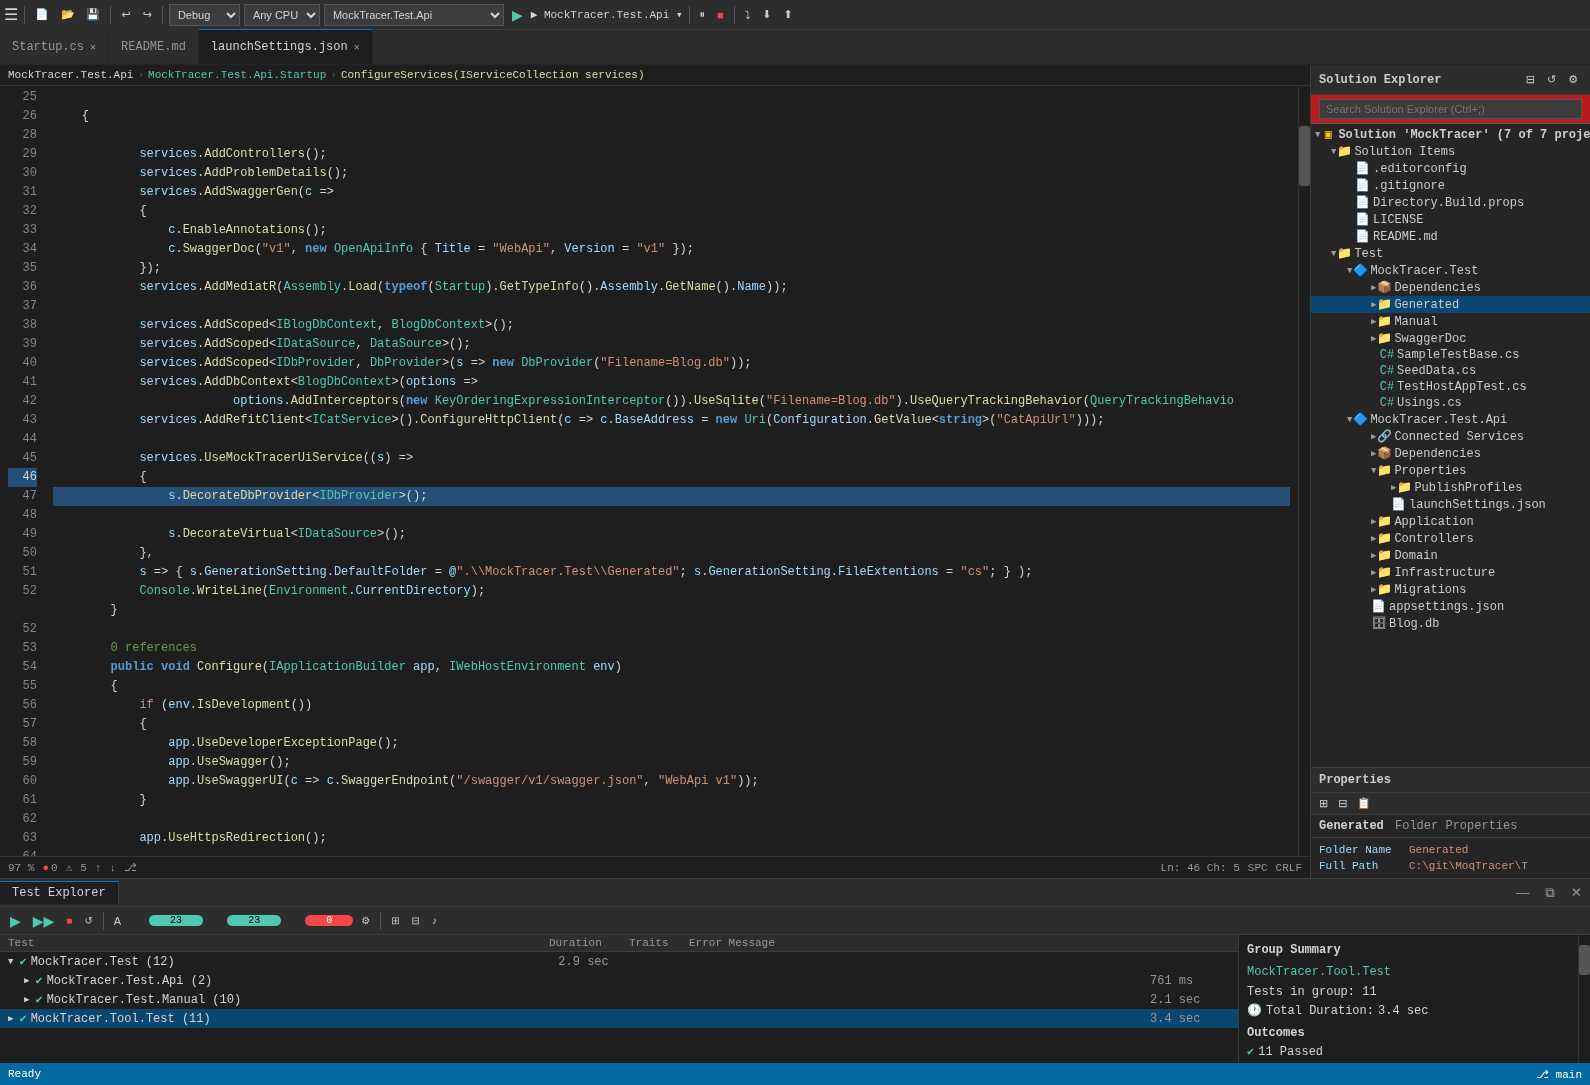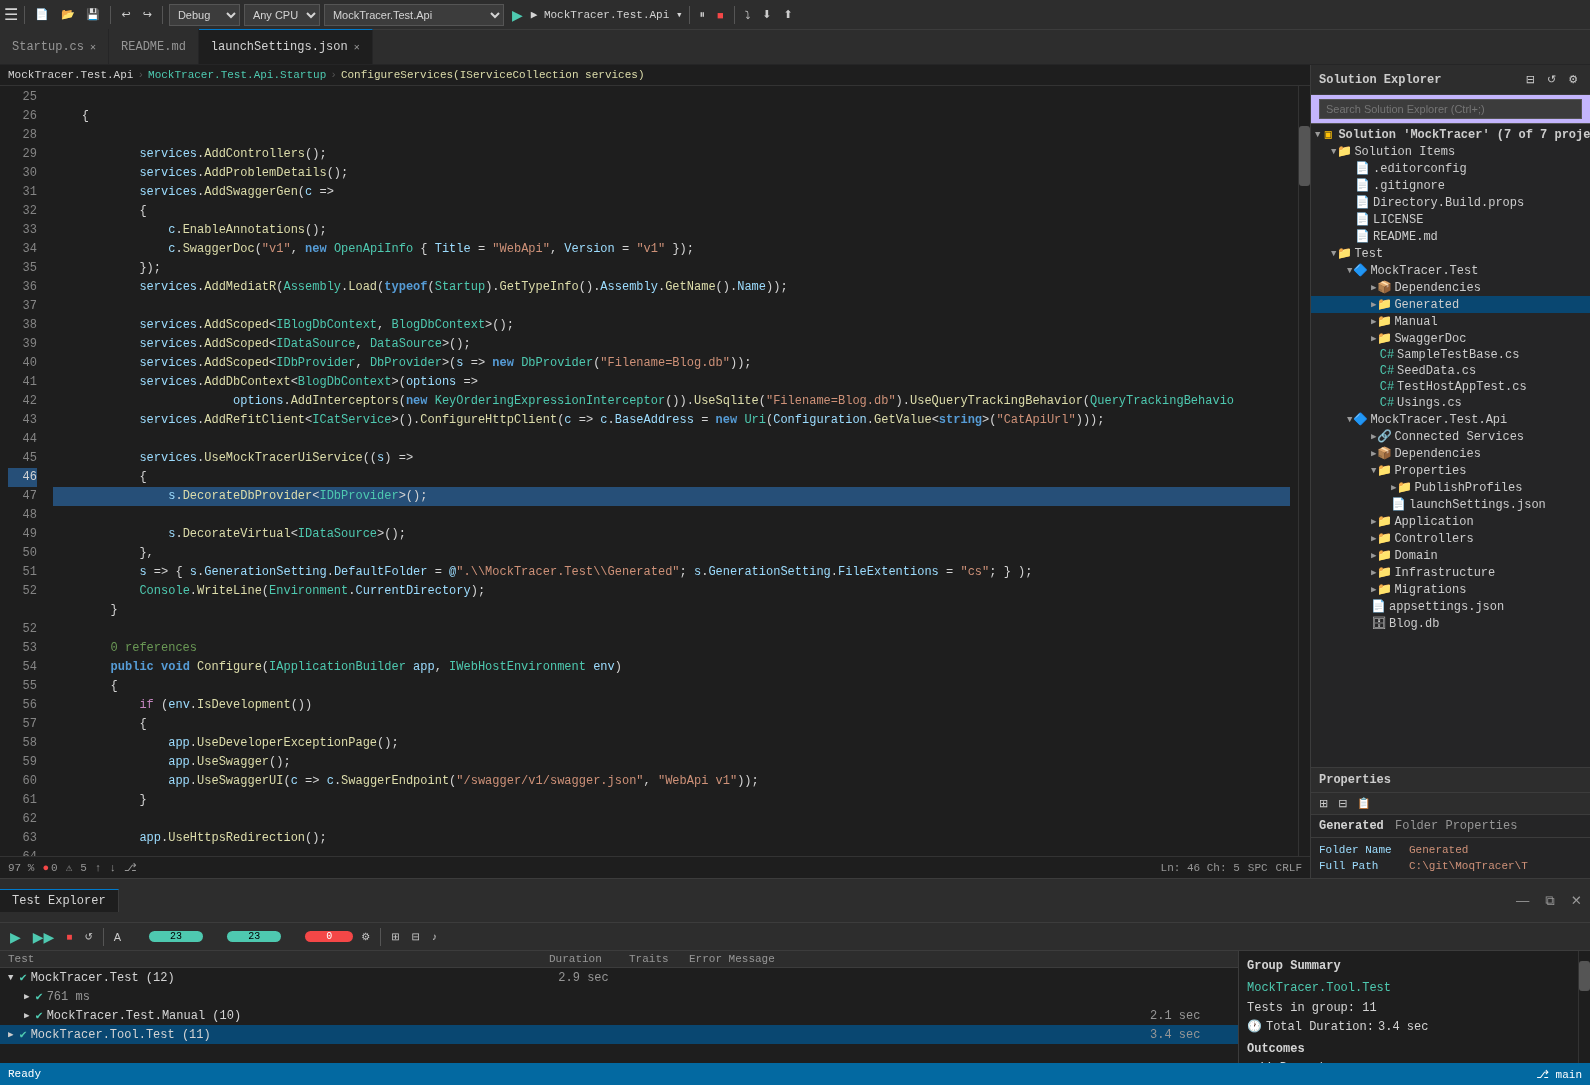--- a/index.html
+++ b/index.html
@@ -33,21 +33,21 @@
     .str { color: #ce9178; }
     .type { color: #4ec9b0; }
     .method { color: #dcdcaa; }
     .comment { color: #6a9955; }
     .var2 { color: #9cdcfe; }
 
     
     .solution-explorer { width: 280px; background: #252526; display: flex; flex-direction: column; border-left: 1px solid #3c3c3c; flex-shrink: 0; }
     .se-header { background: #2d2d2d; padding: 6px 8px; font-size: 12px; color: #cccccc; font-weight: bold; border-bottom: 1px solid #3c3c3c; display: flex; justify-content: space-between; align-items: center; }
     .se-toolbar-btn { background: none; border: none; color: #cccccc; cursor: pointer; padding: 2px 4px; font-size: 11px; }
-    .se-search { padding: 4px 8px; background: #c4b5fd; color: #d4d4d4; font-size: 11px; border-bottom: 1px solid #555; }
+    .se-search { padding: 4px 8px; background: #b91c1c; color: #d4d4d4; font-size: 11px; border-bottom: 1px solid #555; }
     .se-tree { flex: 1; overflow-y: auto; padding: 2px 0; font-size: 12px; }
     .se-item { padding: 1px 0; cursor: pointer; display: flex; align-items: center; white-space: nowrap; }
     .se-item.selected { background: #094771; }
     .se-icon { width: 16px; text-align: center; flex-shrink: 0; margin-right: 2px; }
     .se-label { color: #cccccc; }
     .se-label.bold { font-weight: bold; }
     .chevron { color: #999; font-size: 9px; }
 
     
     .properties-panel { background: #252526; border-top: 1px solid #3c3c3c; padding: 0; flex-shrink: 0; }
@@ -56,21 +56,21 @@
     .props-grid { padding: 4px 8px; }
     .props-row { display: flex; padding: 2px 0; font-size: 11px; }
     .props-key { color: #9cdcfe; width: 90px; flex-shrink: 0; }
     .props-val { color: #ce9178; }
 
     
     .status-bar { background: #0369a1; height: 22px; display: flex; align-items: center; padding: 0 8px; font-size: 11px; color: white; gap: 12px; flex-shrink: 0; }
 
     
     .bottom-panel { height: 185px; background: #1e1e1e; border-top: 1px solid #3c3c3c; display: flex; flex-direction: column; flex-shrink: 0; }
-    .bottom-tabs { background: #2d2d2d; height: 44px; display: flex; align-items: center; border-bottom: 1px solid #3c3c3c; flex-shrink: 0; }
+    .bottom-tabs { background: #2d2d2d; height: 28px; display: flex; align-items: center; border-bottom: 1px solid #3c3c3c; flex-shrink: 0; }
     .bottom-tab { padding: 4px 12px; color: #969696; cursor: pointer; font-size: 12px; border-right: 1px solid #3c3c3c; }
     .bottom-tab.active { color: #d4d4d4; background: #1e1e1e; border-top: 1px solid #007acc; }
     .bottom-toolbar { background: #2d2d2d; height: 28px; display: flex; align-items: center; padding: 0 6px; gap: 4px; border-bottom: 1px solid #3c3c3c; flex-shrink: 0; }
     .bottom-btn { background: none; border: none; color: #cccccc; cursor: pointer; font-size: 10px; padding: 2px 4px; }
     .test-status-bar { background: #2d2d2d; padding: 2px 8px; font-size: 11px; color: #969696; border-bottom: 1px solid #3c3c3c; flex-shrink: 0; }
     .test-content { display: flex; flex: 1; overflow: hidden; }
     .test-list { flex: 1; overflow-y: auto; font-size: 12px; }
     .test-row { display: flex; align-items: center; padding: 2px 8px; cursor: pointer; gap: 4px; }
     .test-row.selected { background: #094771; }
     .test-col-name { flex: 1; }
@@ -490,20 +490,21 @@
         <span class="icon-pass">✔</span>
         <span class="test-col-name">MockTracer.Test (12)</span>
         <span class="test-col-duration">2.9 sec</span>
         <span class="test-col-traits"></span>
         <span class="test-col-error"></span>
       </div>
 
       <div class="test-row" style="padding-left:24px;">
         <span class="expand-arrow">▶</span>
         <span class="icon-pass">✔</span>
+        <span class="test-col-name">MockTracer.Test.Api (2)</span>
         <span class="test-col-duration">761 ms</span>
       </div>
 
       <div class="test-row" style="padding-left:24px;">
         <span class="expand-arrow">▶</span>
         <span class="icon-pass">✔</span>
         <span class="test-col-name">MockTracer.Test.Manual (10)</span>
         <span class="test-col-duration">2.1 sec</span>
       </div>
 

